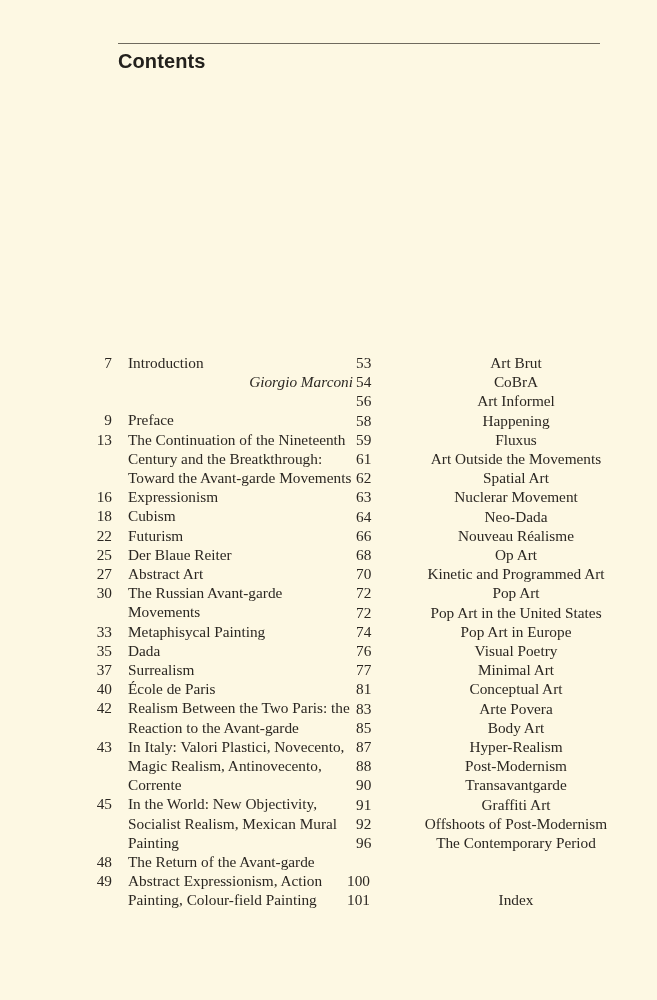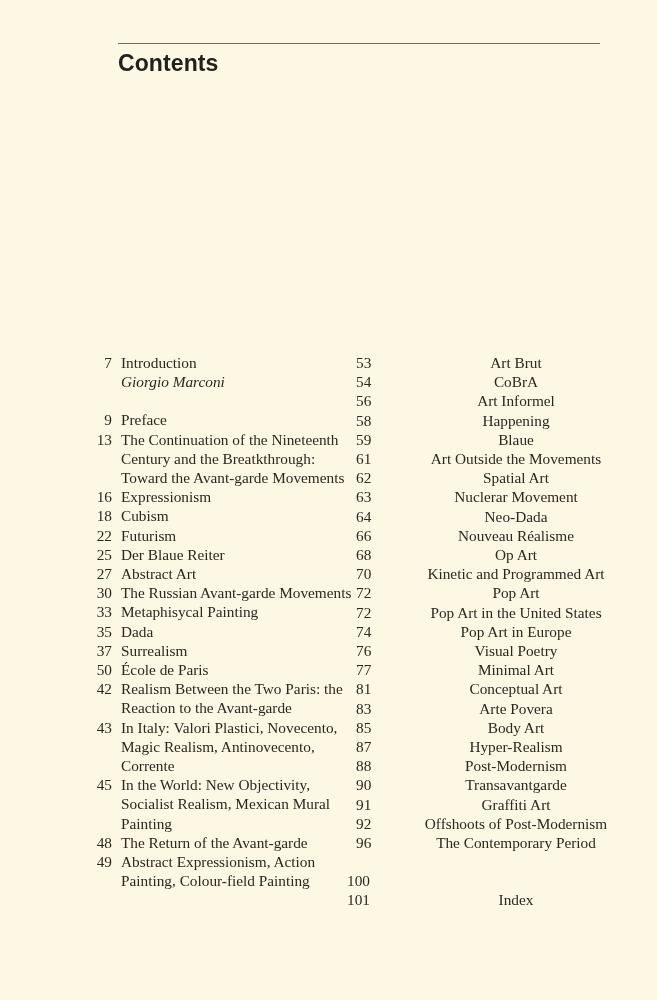--- a/index.html
+++ b/index.html
@@ -29,21 +29,21 @@
     width: 482px;
     height: 1px;
     background: #6f6a5e;
   }
   .page-title {
     position: absolute;
     left: 118px;
     top: 50px;
     font-family: "Liberation Sans", sans-serif;
     font-weight: bold;
-    font-size: 23px;
+    font-size: 20px;
     letter-spacing: 0.1px;
     color: #23211d;
   }
 
   
   .toc-columns {
     position: absolute;
     left: 0;
     top: 353px;
     width: 657px;
@@ -80,27 +80,28 @@
   }
   .toc-col-right .toc-num.wide {
     margin-left: -9px;
     width: 41px;
   }
 
   .toc-label {
     flex: 1 1 auto;
     line-height: 19.2px;
   }
-  .toc-col-left .toc-label  { margin-left: 9px; }
+  .toc-col-left .toc-label  { margin-left: 16px; }
   .toc-col-right .toc-label { margin-left: 8px; text-align: center; }
 
   .toc-sub {
     display: block;
     font-style: italic;
     line-height: 19.2px;
+    text-align: right;
   }
 </style>
 </head>
 <body>
 
 <div class="page">
 
   <div class="header-rule"></div>
 
   <div class="page-title">Contents</div>
@@ -149,21 +150,21 @@
         </div>
         <div class="toc-entry">
           <span class="toc-num">35</span>
           <span class="toc-label">Dada</span>
         </div>
         <div class="toc-entry">
           <span class="toc-num">37</span>
           <span class="toc-label">Surrealism</span>
         </div>
         <div class="toc-entry">
-          <span class="toc-num">50</span>
+          <span class="toc-num">40</span>
           <span class="toc-label">École de Paris</span>
         </div>
         <div class="toc-entry">
           <span class="toc-num">42</span>
           <span class="toc-label">Realism Between the Two Paris: the Reaction to the Avant-garde</span>
         </div>
         <div class="toc-entry">
           <span class="toc-num">43</span>
           <span class="toc-label">In Italy: Valori Plastici, Novecento, Magic Realism, Antinovecento, Corrente</span>
         </div>
@@ -192,21 +193,21 @@
         <div class="toc-entry">
           <span class="toc-num">56</span>
           <span class="toc-label">Art Informel</span>
         </div>
         <div class="toc-entry">
           <span class="toc-num">58</span>
           <span class="toc-label">Happening</span>
         </div>
         <div class="toc-entry">
           <span class="toc-num">59</span>
-          <span class="toc-label">Blaue</span>
+          <span class="toc-label">Fluxus</span>
         </div>
         <div class="toc-entry">
           <span class="toc-num">61</span>
           <span class="toc-label">Art Outside the Movements</span>
         </div>
         <div class="toc-entry">
           <span class="toc-num">62</span>
           <span class="toc-label">Spatial Art</span>
         </div>
         <div class="toc-entry">

